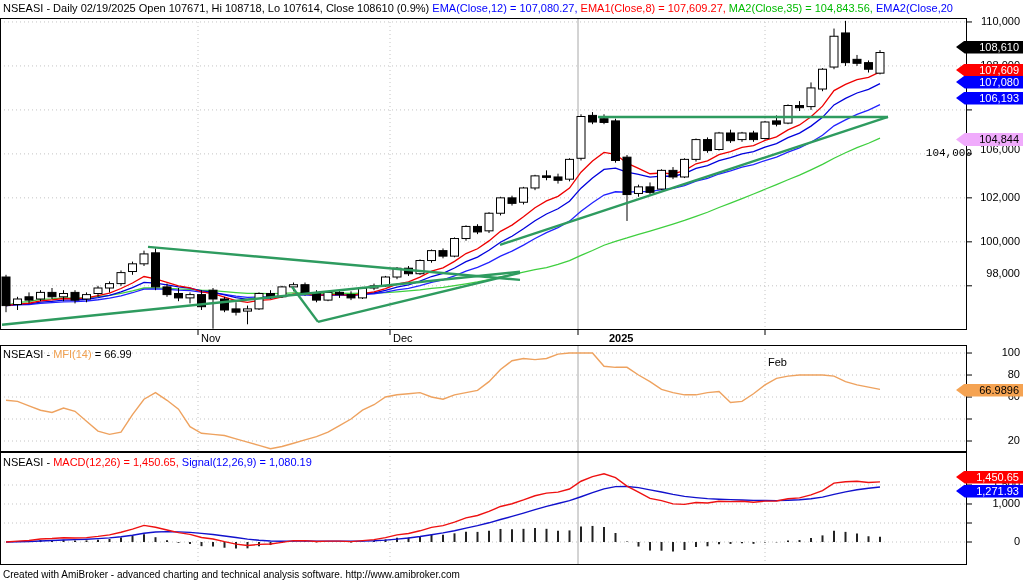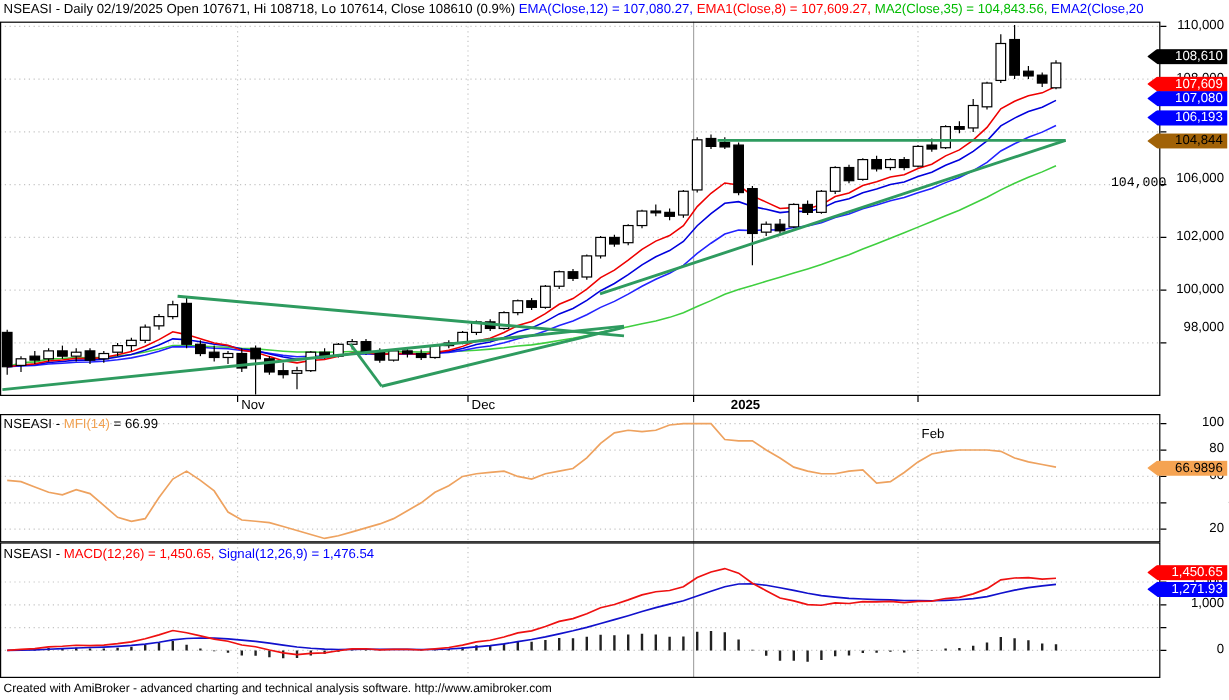--- a/index.html
+++ b/index.html
@@ -349,25 +349,25 @@
       <div class="ylab" style="left: 968px; top: 368.022px;">80</div>
       <div class="ylab" style="left: 968px; top: 346.028px;">100</div>
       <div class="ylab" style="left: 968px; top: 535.005px;">0</div>
       <div class="ylab" style="left: 1008px; top: 516px;">500</div>
       <div class="ylab" style="left: 968px; top: 496.996px;">1,000</div>
       <div class="ylab" style="left: 968px; top: 477.992px;">1,500</div>
       <div class="tag" style="top: 40.5px; background: rgb(0, 0, 0); color: rgb(255, 255, 255);">108,610</div>
       <div class="tag" style="top: 63.5px; background: rgb(255, 0, 0); color: rgb(255, 255, 255);">107,609</div>
       <div class="tag" style="top: 75.5px; background: rgb(0, 0, 255); color: rgb(255, 255, 255);">107,080</div>
       <div class="tag" style="top: 91.5px; background: rgb(0, 0, 255); color: rgb(255, 255, 255);">106,193</div>
-      <div class="tag" style="top: 111px; background: #a16207; color: rgb(0, 0, 0);">104,844</div>
+      <div class="tag" style="top: 133px; background: #f0abfc; color: rgb(0, 0, 0);">104,844</div>
       <div class="tag" style="top: 383.5px; background: rgb(245, 163, 82); color: rgb(0, 0, 0);">66.9896</div>
       <div class="tag" style="top: 470.5px; background: rgb(255, 0, 0); color: rgb(255, 255, 255);">1,450.65</div>
       <div class="tag" style="top: 484.5px; background: rgb(0, 0, 255); color: rgb(255, 255, 255);">1,271.93</div>
       <div class="xlab" style="left: 201px;">Nov</div>
       <div class="xlab" style="left: 393px;">Dec</div>
       <div class="xlab bold" style="left: 609px;">2025</div>
       <div class="xlab" style="left: 768px; margin-top: 24px;">Feb</div>
     </div>
   <div class="ptitle" id="mfi-title" style="left:3px;top:348px;"><span style="color: rgb(0, 0, 0);">NSEASI - </span><span style="color: rgb(240, 160, 80);">MFI(14)</span><span style="color: rgb(0, 0, 0);"> = 66.99</span></div>
-  <div class="ptitle" id="macd-title" style="left:3px;top:456px;"><span style="color: rgb(0, 0, 0);">NSEASI - </span><span style="color: rgb(255, 0, 0); margin-top: 19px;">MACD(12,26) = 1,450.65, </span><span style="color: rgb(0, 0, 255);">Signal(12,26,9) = 1,476.54</span></div>
+  <div class="ptitle" id="macd-title" style="left:3px;top:456px;"><span style="color: rgb(0, 0, 0);">NSEASI - </span><span style="color: rgb(255, 0, 0); margin-top: 19px;">MACD(12,26) = 1,450.65, </span><span style="color: rgb(0, 0, 255);">Signal(12,26,9) = 1,080.19</span></div>
   <div class="footer">Created with AmiBroker - advanced charting and technical analysis software. http://www.amibroker.com</div>
 </div>
 
 </body></html>

